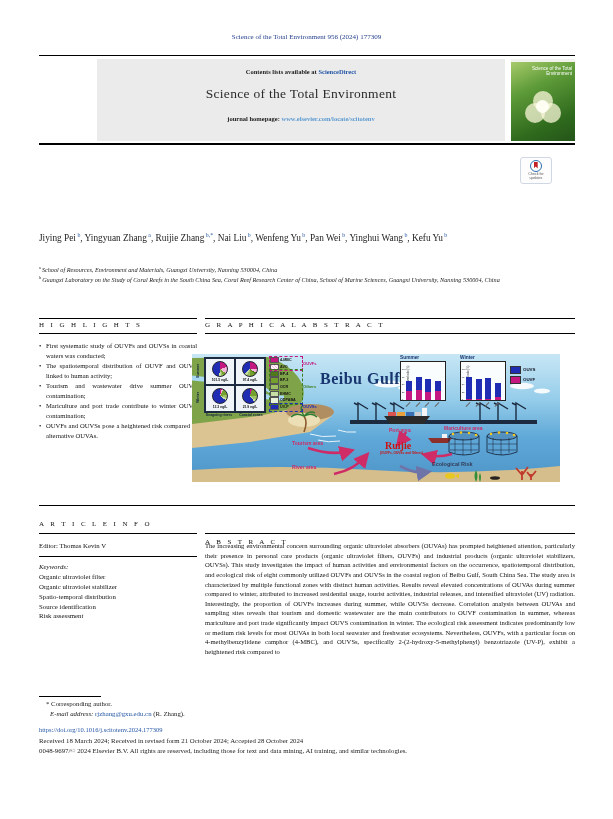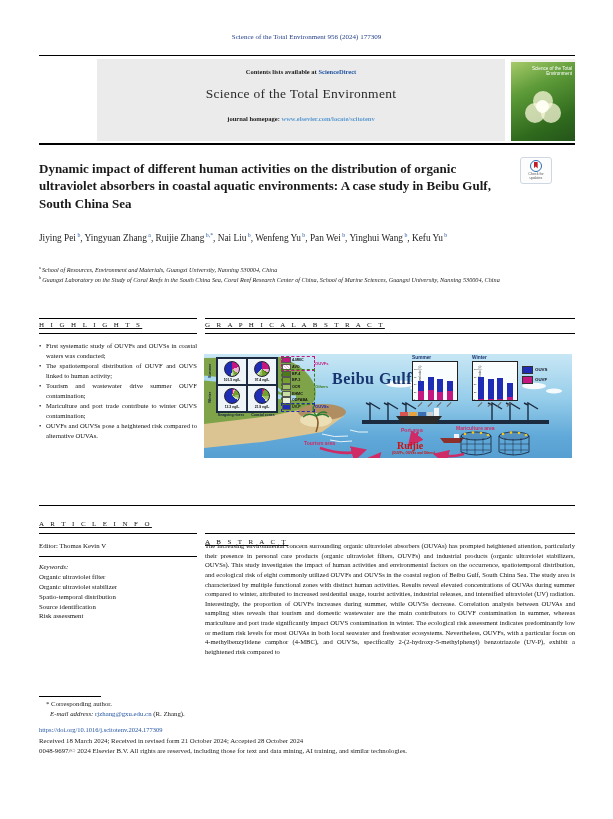--- a/index.html
+++ b/index.html
@@ -24,41 +24,41 @@
   .cover-title{position:absolute;top:7px;right:3px;width:46px;font-family:"Liberation Sans",sans-serif;
                font-size:4.6px;line-height:1.15;color:#fff;text-align:right;}
   .flower i{position:absolute;border-radius:50%;background:rgba(250,247,218,.75);}
   
   .atitle{top:160px;left:39px;width:472px;font-size:13px;font-weight:bold;line-height:1.33;color:#1a1a1a;}
   .authors{top:231px;left:39px;width:500px;font-size:9.3px;line-height:1.5;color:#222;}
   .authors sup{font-size:5.8px;color:#2456a4;}
   .affils{top:265px;left:39px;width:524px;font-size:6.2px;font-style:italic;line-height:1.55;color:#222;}
   .affils sup{font-size:4.2px;font-style:normal;}
   
-  .shead{font-size:7px;letter-spacing:2.4px;color:#111;text-decoration:underline;}
+  .shead{font-size:7px;letter-spacing:2.4px;color:#111;}
   
   .hl-list{top:341px;left:39px;width:158px;font-size:6.6px;line-height:1.45;text-align:justify;}
   .hl-list ul{margin:0;padding:0;list-style:none;}
   .hl-list li{position:relative;padding-left:7px;margin-bottom:1px;}
   .hl-list li::before{content:"•";position:absolute;left:0;top:0;}
   
   .info{left:39px;width:158px;font-size:6.8px;}
   .kw{line-height:1.45;}
   
   .abstract{top:541px;left:205px;width:370px;font-size:6.6px;line-height:1.46;text-align:justify;}
   
   .foot{font-size:6.8px;color:#222;}
   
   .badge{top:157px;left:520px;width:30px;height:25px;border:1px solid #cfd6e4;border-radius:3px;background:#fdfdfd;text-align:center;}
   .badge .ring{position:absolute;top:2px;left:9px;width:10px;height:10px;border:1.3px solid #2b6cb0;border-radius:50%;background:#fff;}
   .badge .bm{position:absolute;top:3.5px;left:12.7px;width:4px;height:7px;background:#c22026;
              clip-path:polygon(0 0,100% 0,100% 100%,50% 72%,0 100%);}
   .badge .bt{position:absolute;top:14px;left:0;width:100%;font-family:"Liberation Sans",sans-serif;font-size:3.6px;line-height:1.2;color:#555;}
   
-  .ga{top:354px;left:204px;width:368px;height:104px;font-family:"Liberation Sans",sans-serif;overflow:hidden;}
+  .ga{top:354px;left:192px;width:368px;height:128px;font-family:"Liberation Sans",sans-serif;overflow:hidden;}
   .ga-label{position:absolute;font-weight:bold;}
   .pie-grid{position:absolute;top:3px;left:12px;width:60px;height:54px;border:0.8px solid #1c2b40;
             display:grid;grid-template-columns:30px 30px;grid-template-rows:27px 27px;background:#eef4f8;}
   .pie-cell{border:0.4px solid #1c2b40;display:flex;flex-direction:column;align-items:center;justify-content:center;}
   .pie{width:14px;height:14px;border-radius:50%;border:0.4px solid #223;}
   .pie-val{font-size:3.4px;color:#111;margin-top:1px;font-weight:bold;}
   .pie-rowlab{position:absolute;left:4px;width:8px;font-size:3.6px;font-weight:bold;color:#13233f;
               writing-mode:vertical-rl;transform:rotate(180deg);text-align:center;height:27px;}
   .pie-collab{position:absolute;top:59px;font-size:3.5px;font-weight:bold;color:#13233f;width:34px;text-align:center;}
   .cl-legend{position:absolute;top:3px;left:78px;width:52px;}
@@ -107,21 +107,20 @@
     <div class="cover-title">Science of the Total Environment</div>
     <div class="flower">
       <i style="top:32px;left:22px;width:20px;height:20px;"></i>
       <i style="top:44px;left:14px;width:20px;height:20px;"></i>
       <i style="top:44px;left:30px;width:20px;height:20px;"></i>
       <i style="top:41px;left:25px;width:13px;height:13px;background:rgba(255,255,245,.95);"></i>
     </div>
   </div>
   <div class="rule" style="top:143px;left:39px;width:536px;height:2.4px;"></div>
 
-  <div class="abs atitle">Dynamic impact of different human activities on the distribution of organic ultraviolet absorbers in coastal aquatic environments: A case study in Beibu Gulf, South China Sea</div>
   <div class="abs badge">
     <div class="ring"></div>
     <div class="bm"></div>
     <div class="bt"><span>Check for</span><br>
                     <span>updates</span></div>
   </div>
   <div class="abs authors" id="authors"><span>Jiying Pei<sup> b</sup></span>, <span>Yingyuan Zhang<sup> a</sup></span>, <span>Ruijie Zhang<sup> b,*</sup></span>, <span>Nai Liu<sup> b</sup></span>, <span>Wenfeng Yu<sup> b</sup></span>, <span>Pan Wei<sup> b</sup></span>, <span>Yinghui Wang<sup> b</sup></span>, <span>Kefu Yu<sup> b</sup></span></div>
   <div class="abs affils" id="affils">
       <div><sup>a </sup>School of Resources, Environment and Materials, Guangxi University, Nanning 530004, China</div>
       <div><sup>b </sup>Guangxi Laboratory on the Study of Coral Reefs in the South China Sea, Coral Reef Research Center of China, School of Marine Sciences, Guangxi University, Nanning 530004, China</div>

